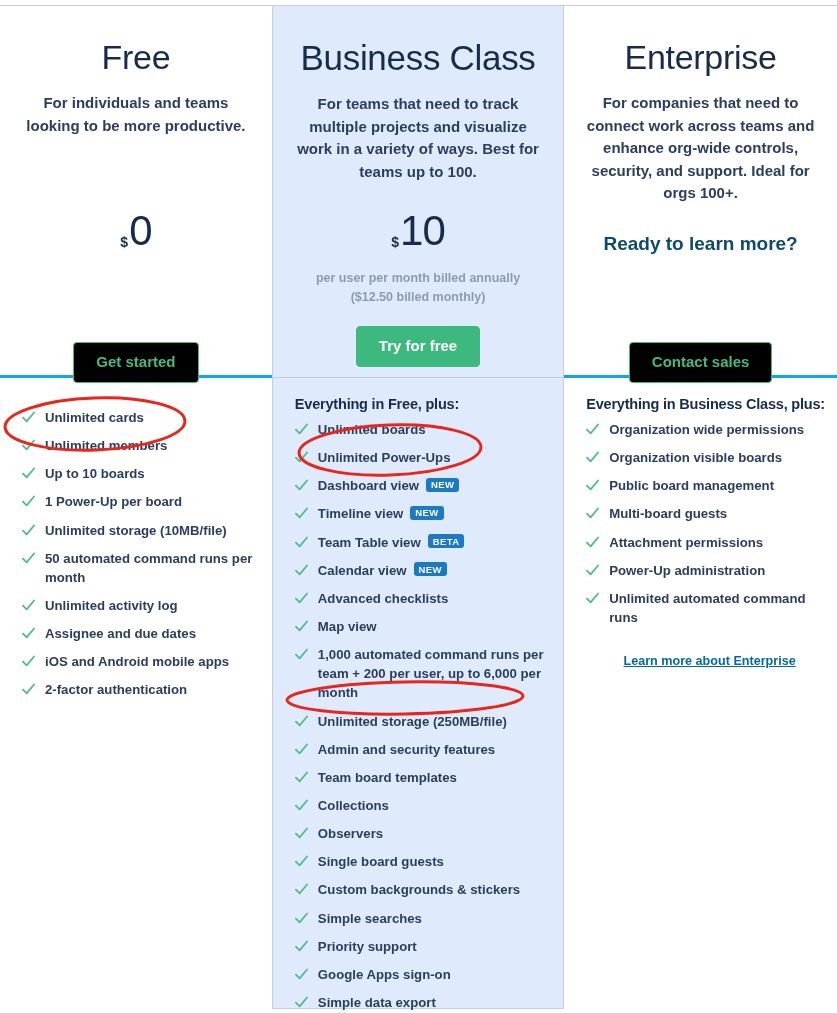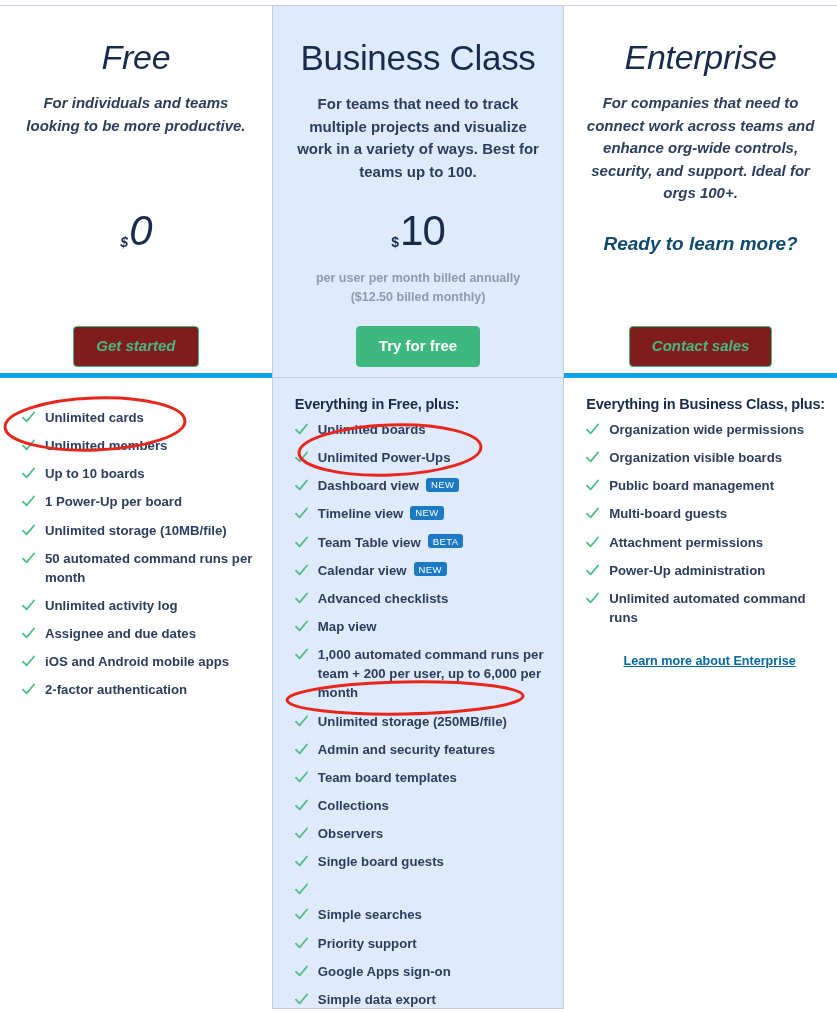--- a/index.html
+++ b/index.html
@@ -45,21 +45,21 @@
   .col-enterprise { width: 280px; }
 
   
   .col-head {
     position: relative;
     height: 372px;
     padding: 0 22px;
     text-align: center;
   }
   .col-free .col-head,
-  .col-enterprise .col-head { border-bottom: 5px solid #0ea5e9; font-style: italic; }
+  .col-enterprise .col-head { border-bottom: 3px solid #0ea5e9; }
   .col-business .col-head   { border-bottom: 1px solid #c7cedb; }
 
   .plan-name {
     font-size: 34px;
     font-weight: 400;
     color: #172b4d;
     letter-spacing: -0.3px;
     padding-top: 32px;
     line-height: 1.15;
   }
@@ -124,23 +124,24 @@
     display: inline-block;
     font-size: 15px;
     font-weight: 700;
     border-radius: 4px;
     padding: 11px 22px;
     cursor: pointer;
     line-height: 1.1;
     text-decoration: none;
   }
   .btn-outline {
-    background: #7f1d1d;
+    background: #000000;
     color: #48b882;
     border: 1px solid #48b882;
+    margin-top: 16px;
   }
   .btn-solid {
     background: #3db87e;
     color: #ffffff;
     border: 1px solid #3db87e;
     text-align: right;
   }
 
   
   .col-body {
@@ -178,21 +179,21 @@
     color: #2c3e5d;
   }
 
   .badge {
     display: inline-block;
     vertical-align: 2px;
     margin-left: 7px;
     background: #1c7ac4;
     color: #ffffff;
     font-size: 9.5px;
-    font-weight: 400;
+    font-weight: 700;
     letter-spacing: 0.4px;
     border-radius: 3px;
     padding: 2.5px 5px 2px 5px;
     line-height: 1;
   }
 
   .learn-link-wrap { text-align: center; margin-top: 20px; }
   .learn-link {
     font-size: 12.6px;
     font-weight: 700;
@@ -456,20 +457,21 @@
               </svg>
             </span>
             <span class="feature-text">Single board guests</span>
           </div>
           <div class="feature">
             <span class="check">
               <svg width="13" height="13" viewBox="0 0 14 14">
                 <path d="M1 7.2 L5 11.2 L13 1.6" fill="none" stroke="#4ebd85" stroke-width="1.9" stroke-linecap="round" stroke-linejoin="round"></path>
               </svg>
             </span>
+            <span class="feature-text">Custom backgrounds &amp; stickers</span>
           </div>
           <div class="feature">
             <span class="check">
               <svg width="13" height="13" viewBox="0 0 14 14">
                 <path d="M1 7.2 L5 11.2 L13 1.6" fill="none" stroke="#4ebd85" stroke-width="1.9" stroke-linecap="round" stroke-linejoin="round"></path>
               </svg>
             </span>
             <span class="feature-text">Simple searches</span>
           </div>
           <div class="feature">

